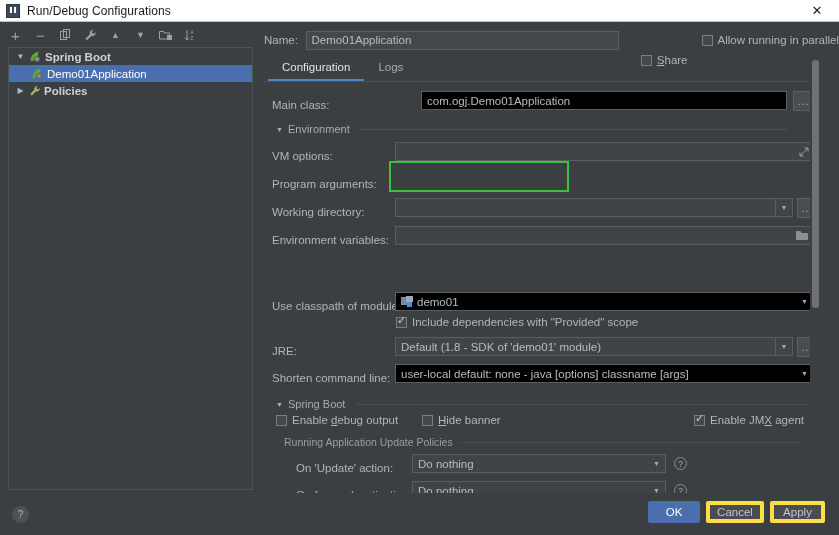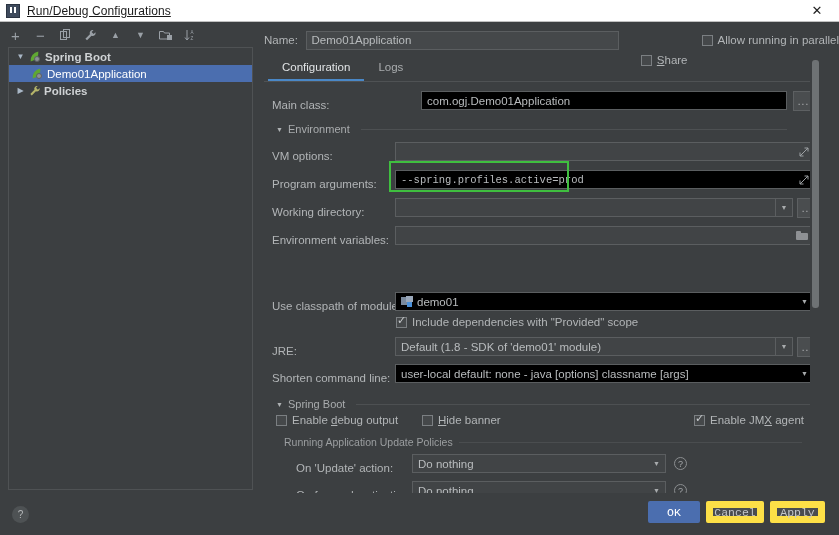--- a/index.html
+++ b/index.html
@@ -31,21 +31,21 @@
   }
   .titlebar-icon::before {
     content: ""; position: absolute; left: 3px; top: 2px;
     width: 2px; height: 6px; background: #ffffff;
   }
   .titlebar-icon::after {
     content: ""; position: absolute; left: 7px; top: 2px;
     width: 2px; height: 6px; background: #ffffff;
   }
   .titlebar-text {
-    color: #1a1a1a; font-size: 12px; letter-spacing: .1px; text-decoration: underline;
+    color: #1a1a1a; font-size: 12px; letter-spacing: .1px;
   }
   .titlebar-close {
     position: absolute; right: 0; top: 0; width: 44px; height: 21px;
     display: flex; align-items: center; justify-content: center;
     color: #222; font-size: 13px;
   }
 
   
   .left-toolbar {
     position: absolute; top: 23px; left: 0; width: 254px; height: 24px;
@@ -229,21 +229,21 @@
     position: absolute; left: 12px; top: 13px;
     width: 17px; height: 17px; border-radius: 50%;
     background: #4e5254; color: #b6b9bb;
     display: flex; align-items: center; justify-content: center;
     font-size: 10px;
   }
   .dlg-btn {
     position: absolute; top: 8px; height: 22px;
     display: flex; align-items: center; justify-content: center;
     font-size: 11.5px; color: #c3c6c8;
-    background: #4a4d4f; border: 7px solid #fde047; border-radius: 2px; font-family: Liberation Mono, monospace;
+    background: #4a4d4f; border: 4px solid #fde047; border-radius: 2px;
   }
   .dlg-btn.primary { background: #4b6eaf; border-color: #4b6eaf; color: #ffffff; }
 </style>
 </head>
 <body>
 
 <div id="app">
 
   <div class="titlebar">
     <div class="titlebar-icon"></div>
@@ -356,28 +356,20 @@
         <span class="expand-icon">
           <svg width="10" height="10" viewBox="0 0 10 10">
               <path d="M1 9L9 1M9 1H5.5M9 1v3.5M1 9h3.5M1 9V5.5" stroke="#9da1a4" fill="none"></path>
             </svg>
         </span>
       </div>
 
       <div class="row" style="top:85px; left:8px;">
         <span class="lbl">Program arguments:</span>
       </div>
-      <div class="inp" style="position:absolute; top:85px; left:131px; width:419px;">
-        <span class="mono">--spring.profiles.active=prod</span>
-        <span class="expand-icon">
-          <svg width="10" height="10" viewBox="0 0 10 10">
-              <path d="M1 9L9 1M9 1H5.5M9 1v3.5M1 9h3.5M1 9V5.5" stroke="#9da1a4" fill="none"></path>
-            </svg>
-        </span>
-      </div>
       <div class="highlight" style="top:76px; left:125px; width:180px; height:31px;"></div>
 
       <div class="row" style="top:113px; left:8px;">
         <span class="lbl">Working directory:</span>
       </div>
       <div class="inp empty" style="position:absolute; top:113px; left:131px; width:398px; padding-right:0;">
         <span style="flex:1;"></span>
         <span class="dd-arrow">▼</span>
       </div>
       <div class="browse-btn" style="position:absolute; top:113px; left:533px;">...</div>

